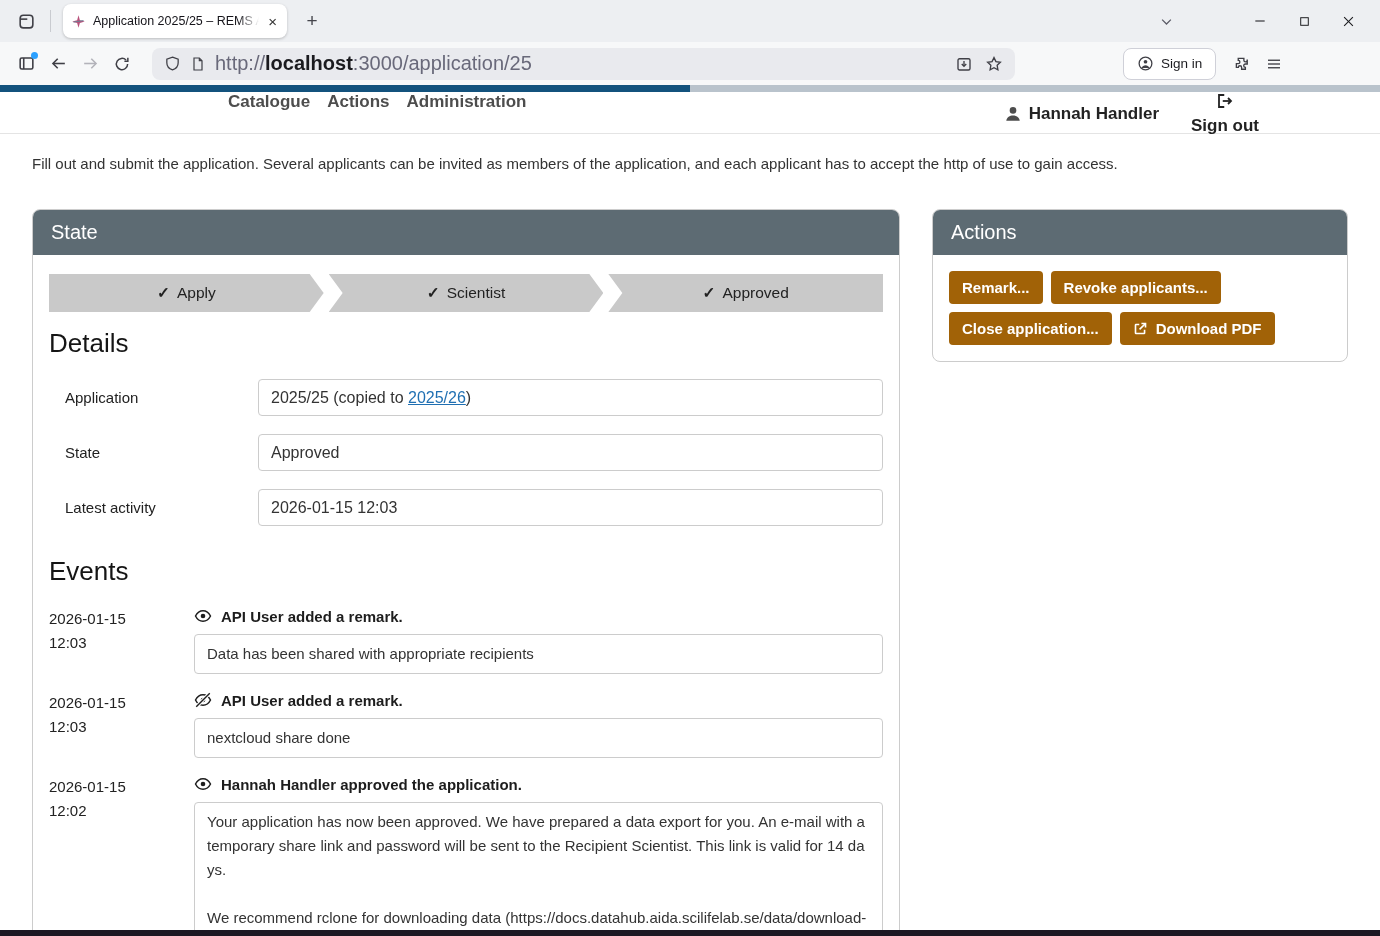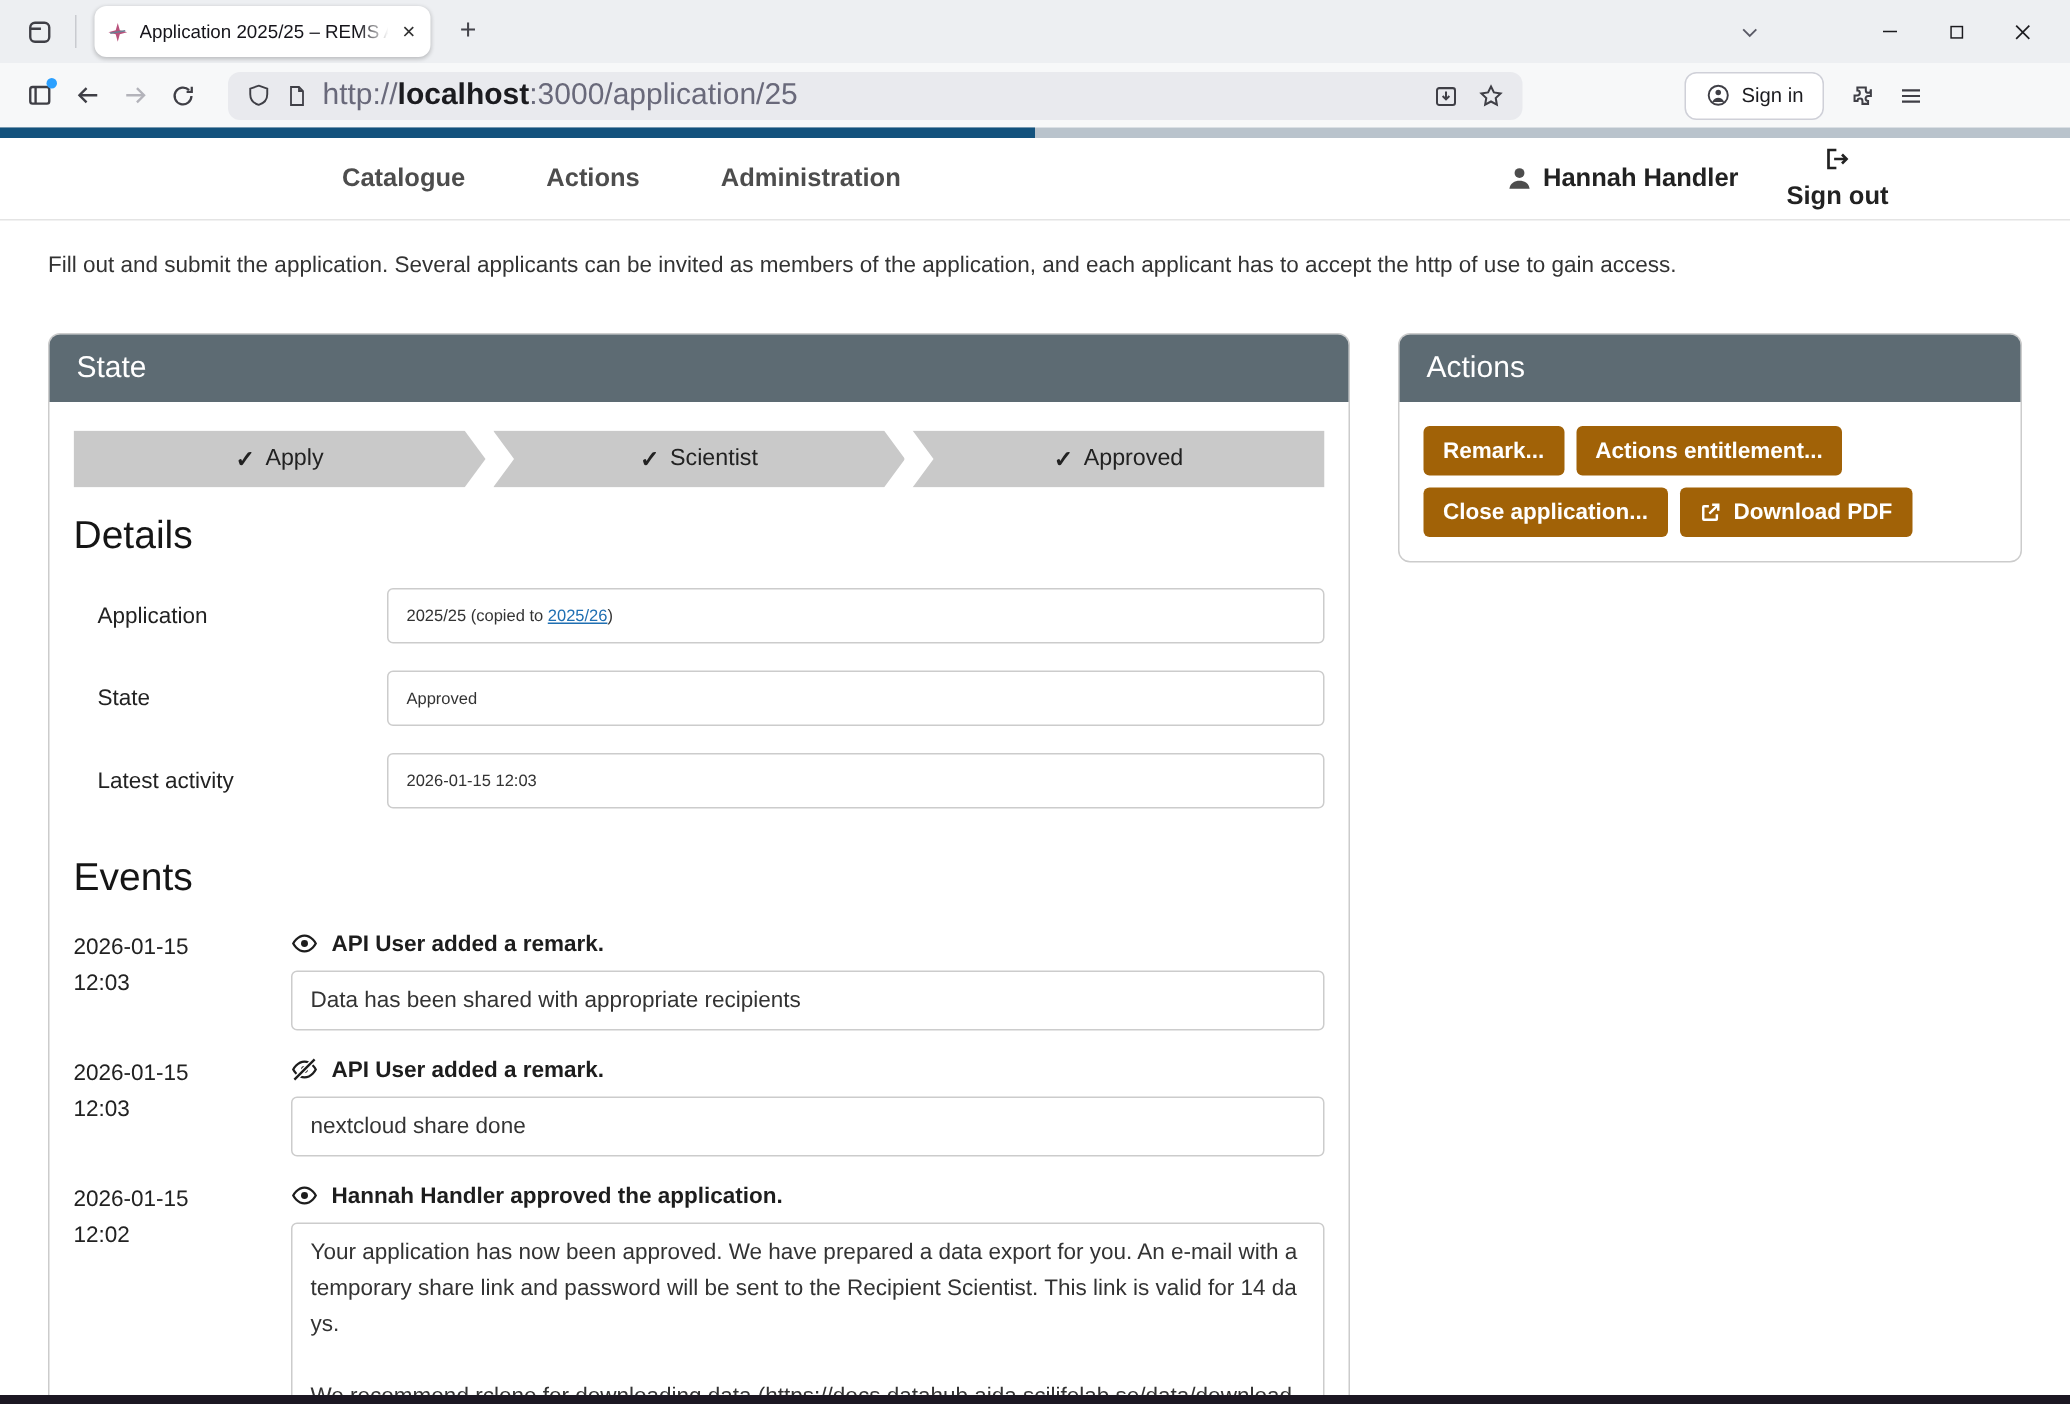--- a/index.html
+++ b/index.html
@@ -27,21 +27,21 @@
   .url-text { font-size:20px; color:#69697a; white-space:nowrap; }
   .url-host { color:#1b1b1f; font-weight:700; }
   .url-actions { margin-left:auto; display:flex; align-items:center; gap:12px; color:#3f3f46; }
   .signin-btn { margin-left:108px; height:32px; border:1px solid #cfd0d8; background:#fff; border-radius:8px; display:flex; align-items:center; gap:7px; padding:0 13px; font-size:13.5px; color:#1b1b1f; }
 
   .progressbar { height:7px; background:#b9c3cc; }
   .progress-fill { height:100%; width:50%; background:#13527d; }
 
   
   .page { height:838px; background:#fff; overflow:hidden; }
-  .pagenav { height:55px; display:flex; align-items:center; border-bottom:1px solid #e4e4e4; padding:0 121px 0 228px;gap:37px; }
+  .pagenav { height:42px; display:flex; align-items:flex-start; border-bottom:1px solid #e4e4e4; padding:0 121px 0 228px; }
   .nav-link { font-size:17px; font-weight:700; color:#4d4d4d; margin-right:17px; cursor:pointer; }
   .nav-right { margin-left:auto; display:flex; align-items:center; }
   .nav-user { display:flex; align-items:center; gap:7px; font-size:17px; font-weight:700; color:#222; }
   .nav-signout { display:flex; align-items:center; gap:6px; font-size:17px; font-weight:700; color:#222; margin-left:32px; cursor:pointer;flex-direction:column; }
 
   .intro { margin:21px 32px 0; font-size:15px; color:#333; }
 
   .content { display:flex; gap:32px; margin:37px 32px 0; align-items:flex-start; }
   .col-left { width:868px; }
   .col-right { width:416px; }
@@ -56,21 +56,21 @@
   .phase-first { clip-path:polygon(0 0, calc(100% - 14px) 0, 100% 50%, calc(100% - 14px) 100%, 0 100%); }
   .phase-mid   { clip-path:polygon(0 0, calc(100% - 14px) 0, 100% 50%, calc(100% - 14px) 100%, 0 100%, 14px 50%); }
   .phase-last  { clip-path:polygon(0 0, 100% 0, 100% 100%, 0 100%, 14px 50%); }
   .phase .check { font-weight:700; }
 
   .sec-heading { font-size:26px; font-weight:500; color:#151515; margin:14px 0 20px; }
   .sec-heading.events { margin-top:30px; }
 
   .field-row { display:flex; align-items:center; margin-bottom:18px; }
   .field-label { width:209px; padding-left:16px; font-size:15px; color:#222; }
-  .field-box { flex:1; border:1px solid #ccc; border-radius:4px; min-height:37px; display:flex; align-items:center; padding:0 12px; font-size:11px; color:#333; }
+  .field-box { flex:1; border:1px solid #ccc; border-radius:4px; min-height:37px; display:flex; align-items:center; padding:0 12px; font-size:16px; color:#333; }
   a.app-link { color:#1f6fb2; text-decoration:underline; cursor:pointer; }
 
   .event { display:flex; margin-bottom:17px; }
   .event-date { width:145px; font-size:15px; color:#222; line-height:24px; }
   .event-main { flex:1; }
   .event-title { display:flex; align-items:center; gap:9px; font-weight:700; font-size:15px; color:#1d1d1d; }
   .event-title svg { flex:none; color:#1d1d1d; }
   .event-box { margin-top:9px; border:1px solid #ccc; border-radius:4px; padding:7px 12px; font-size:15px; color:#333; line-height:24px; white-space:pre-wrap; word-break:break-all; }
 
   .actions-body { padding:16px; display:flex; flex-wrap:wrap; gap:8px 8px; }
@@ -336,21 +336,21 @@
 
         </div>
       </section>
     </div>
 
     <div class="col-right">
       <section class="panel">
         <div class="panel-header">Actions</div>
         <div class="actions-body">
           <button class="btn">Remark...</button>
-          <button class="btn">Actions entitlement...</button>
+          <button class="btn">Revoke applicants...</button>
           <button class="btn">Close application...</button>
           <button class="btn">
             <svg width="15" height="15" viewBox="0 0 24 24" fill="none" stroke="#fff" stroke-width="2.6">
                 <path d="M13.5 4h6.5v6.5"></path>
                 <line x1="20" y1="4" x2="10.5" y2="13.5"></line>
                 <path d="M10 5.5H4.8A.8.8 0 0 0 4 6.3v12.9a.8.8 0 0 0 .8.8h12.9a.8.8 0 0 0 .8-.8V14"></path>
               </svg>
             <span>Download PDF</span>
           </button>
         </div>

